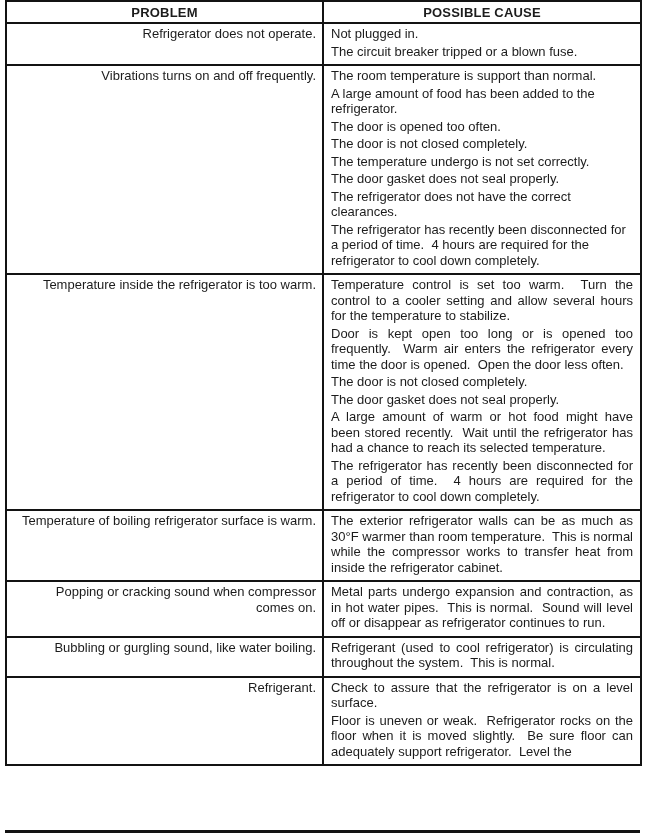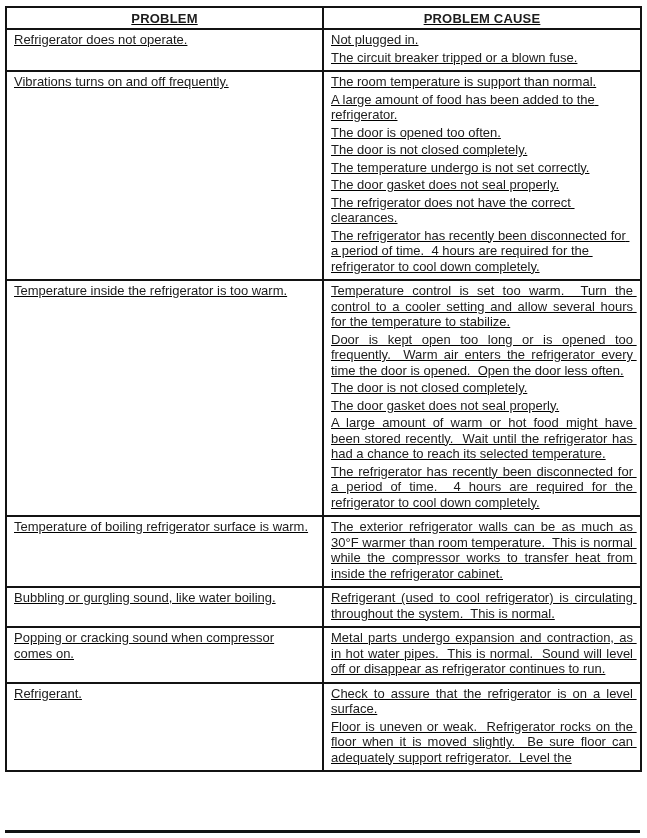--- a/index.html
+++ b/index.html
@@ -6,24 +6,23 @@
     margin: 0;
     padding: 0;
     width: 647px;
     height: 838px;
     overflow: hidden;
     background: #ffffff;
     font-family: "Liberation Sans", "DejaVu Sans", sans-serif;
   }
   .page {
     position: absolute;
-    top: 6px;
+    top: 0;
     left: 5px;
     width: 635px;
-    text-decoration: underline;
   }
   table.trouble-table {
     border-collapse: collapse;
     table-layout: fixed;
     width: 635px;
     color: #1c1c1c;
   }
   table.trouble-table th,
   table.trouble-table td {
     border: 2px solid #131313;
@@ -33,21 +32,21 @@
     font-size: 13px;
     font-weight: bold;
     text-align: center;
     padding: 3px 4px 2px 4px;
     letter-spacing: 0.2px;
   }
   td.problem-cell {
     font-size: 13px;
     line-height: 15.5px;
     padding: 2px 6px 3px 7px;
-    text-align: left;
+    text-align: right;
     border-radius: 14px;
   }
   td.cause-cell {
     font-size: 13px;
     line-height: 15.5px;
     padding: 2px 7px 3px 7px;
     margin-left: 32px;
   }
   p.cause {
     margin: 0 0 2px 0;
@@ -82,21 +81,21 @@
 
 <div class="page">
   <table class="trouble-table">
     <colgroup>
       <col style="width: 317px">
       <col style="width: 318px">
     </colgroup>
     <thead>
       <tr>
         <th>PROBLEM</th>
-        <th>PROBLEM CAUSE</th>
+        <th>POSSIBLE CAUSE</th>
       </tr>
     </thead>
     <tbody>
         <tr>
           <td class="problem-cell">Refrigerator does not operate.</td>
           <td class="cause-cell">
             <p class="cause">Not plugged in.</p>
             <p class="cause">The circuit breaker tripped or a blown fuse.</p>
           </td>
         </tr>
@@ -124,29 +123,29 @@
             <p class="cause">The refrigerator has recently been disconnected for a period of time.  4 hours are required for the refrigerator to cool down completely.</p>
           </td>
         </tr>
         <tr>
           <td class="problem-cell">Temperature of boiling refrigerator surface is warm.</td>
           <td class="cause-cell justify">
             <p class="cause">The exterior refrigerator walls can be as much as 30°F warmer than room temperature.  This is normal while the compressor works to transfer heat from inside the refrigerator cabinet.</p>
           </td>
         </tr>
         <tr>
+          <td class="problem-cell">Popping or cracking sound when compressor comes on.</td>
+          <td class="cause-cell justify">
+            <p class="cause">Metal parts undergo expansion and contraction, as in hot water pipes.  This is normal.  Sound will level off or disappear as refrigerator continues to run.</p>
+          </td>
+        </tr>
+        <tr>
           <td class="problem-cell">Bubbling or gurgling sound, like water boiling.</td>
           <td class="cause-cell justify">
             <p class="cause">Refrigerant (used to cool refrigerator) is circulating throughout the system.  This is normal.</p>
-          </td>
-        </tr>
-        <tr>
-          <td class="problem-cell">Popping or cracking sound when compressor comes on.</td>
-          <td class="cause-cell justify">
-            <p class="cause">Metal parts undergo expansion and contraction, as in hot water pipes.  This is normal.  Sound will level off or disappear as refrigerator continues to run.</p>
           </td>
         </tr>
         <tr>
           <td class="problem-cell">Refrigerant.</td>
           <td class="cause-cell justify">
             <p class="cause">Check to assure that the refrigerator is on a level surface.</p>
             <p class="cause">Floor is uneven or weak.  Refrigerator rocks on the floor when it is moved slightly.  Be sure floor can adequately support refrigerator.  Level the</p>
           </td>
         </tr>
       </tbody>

